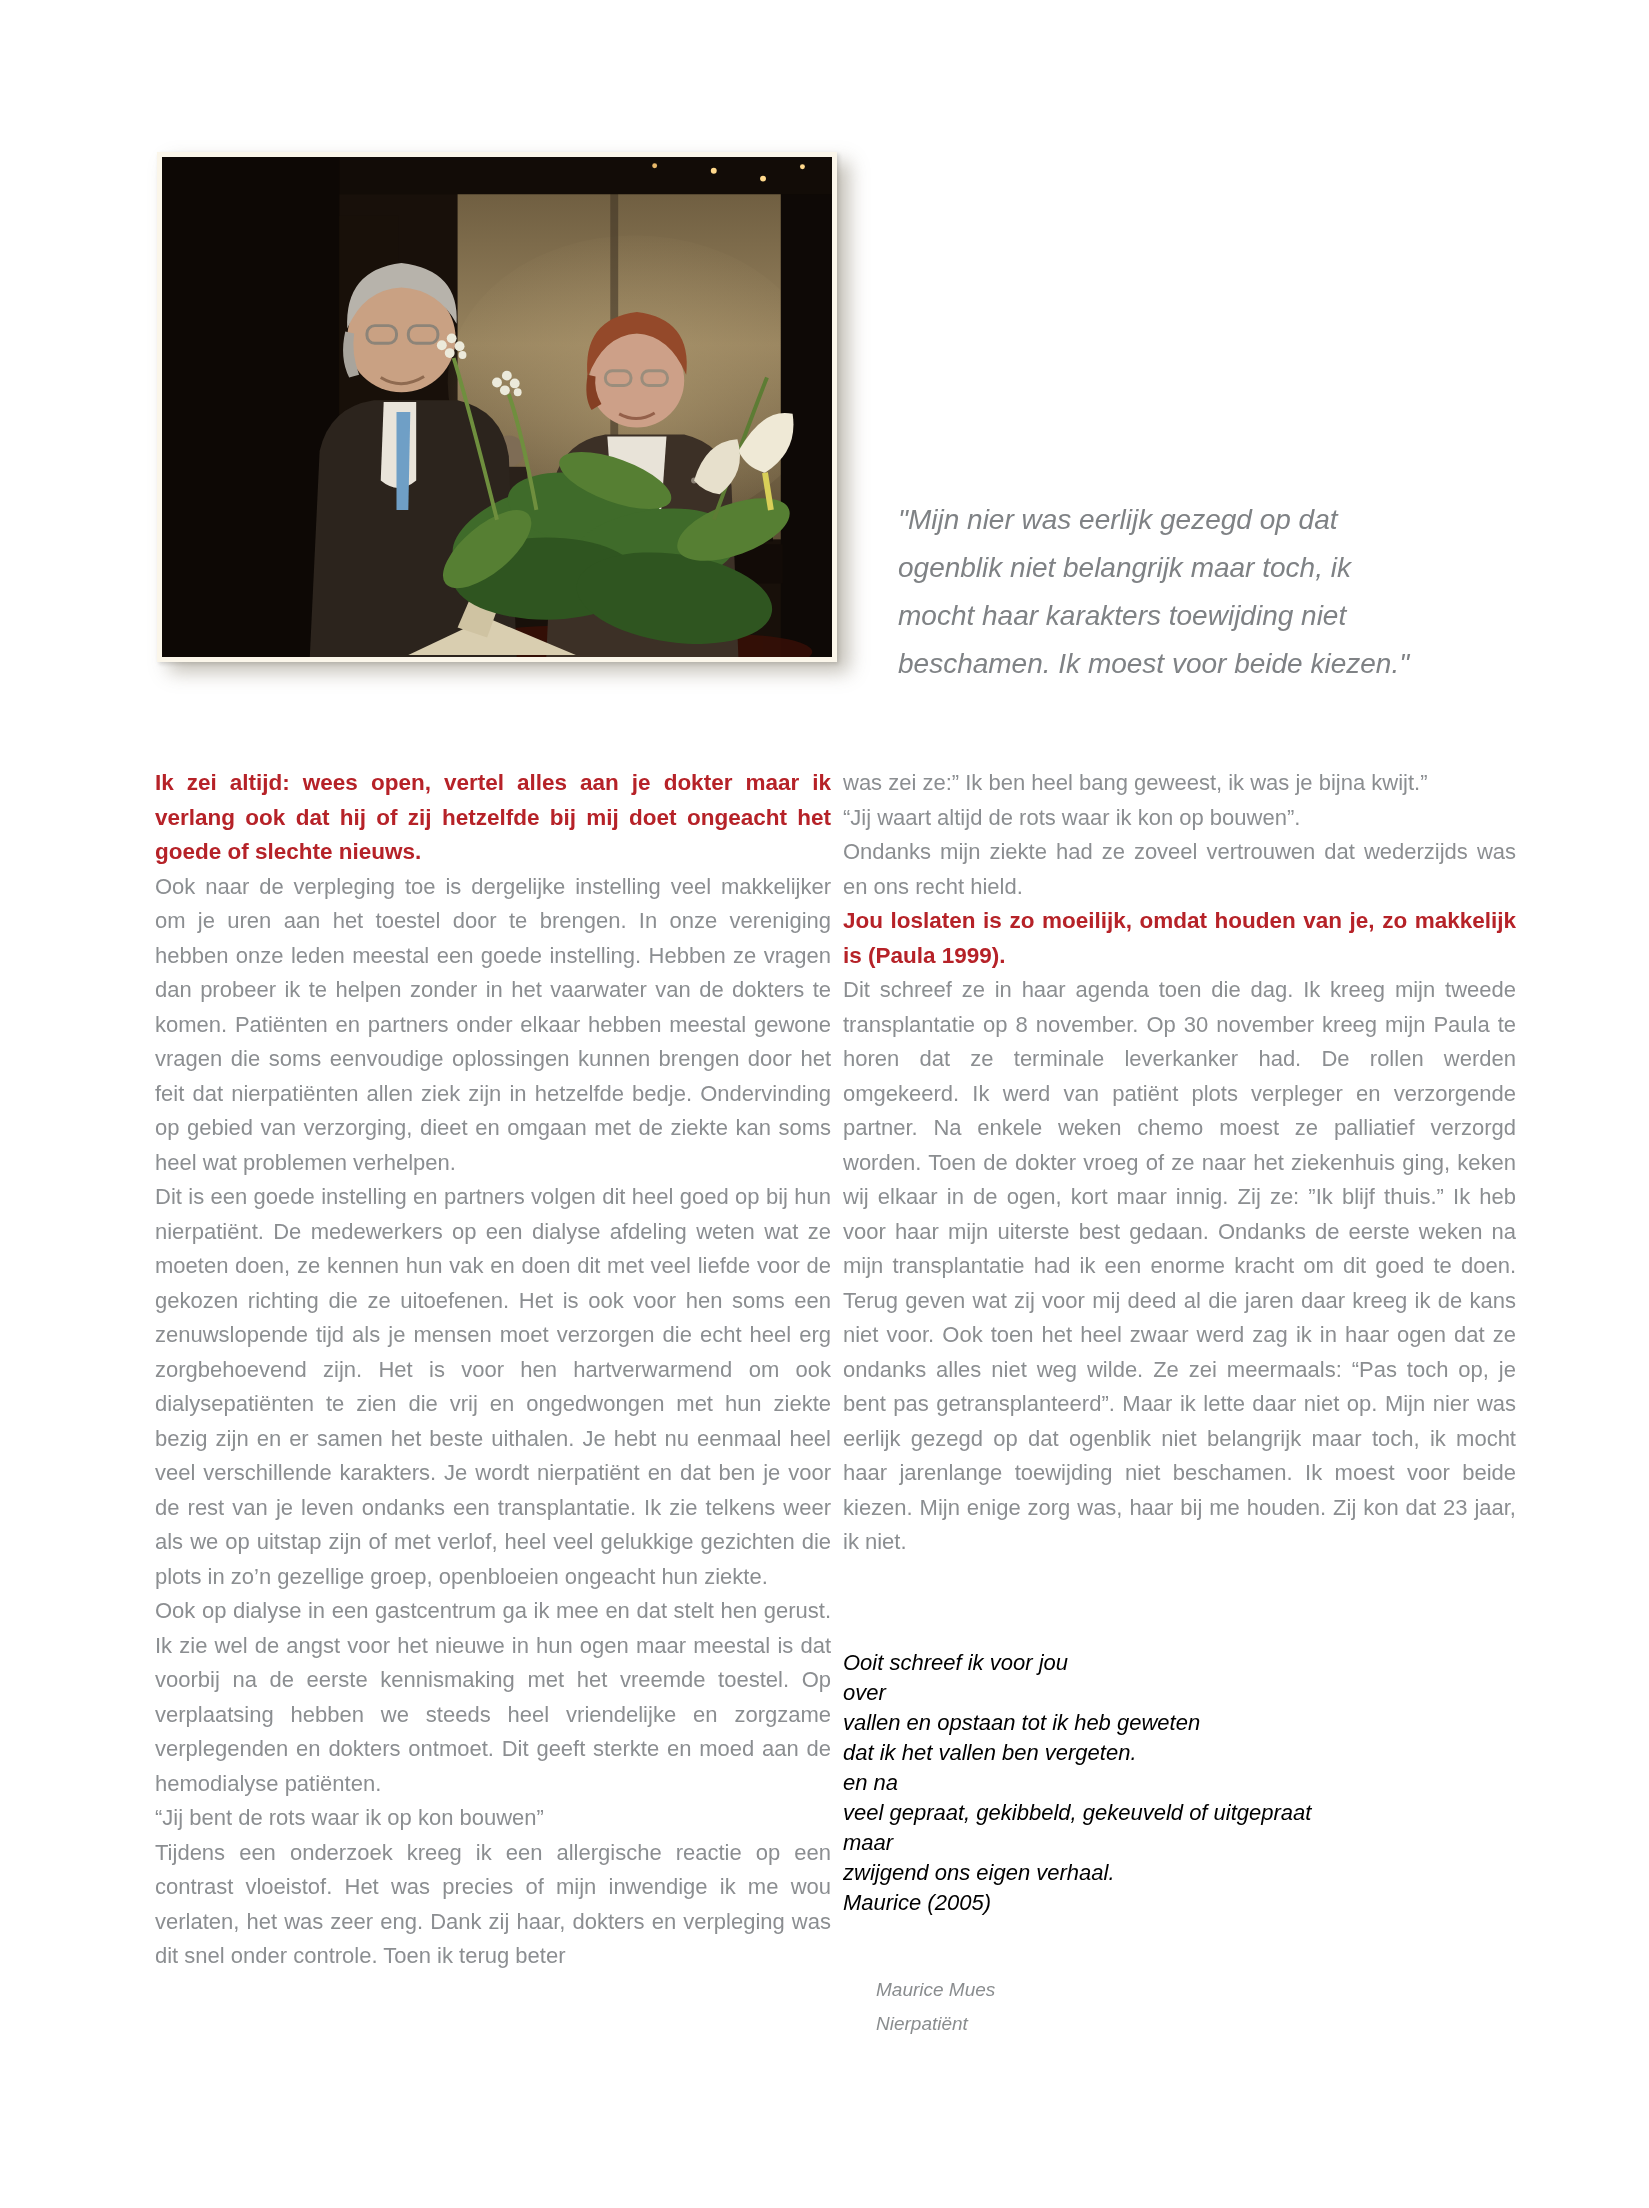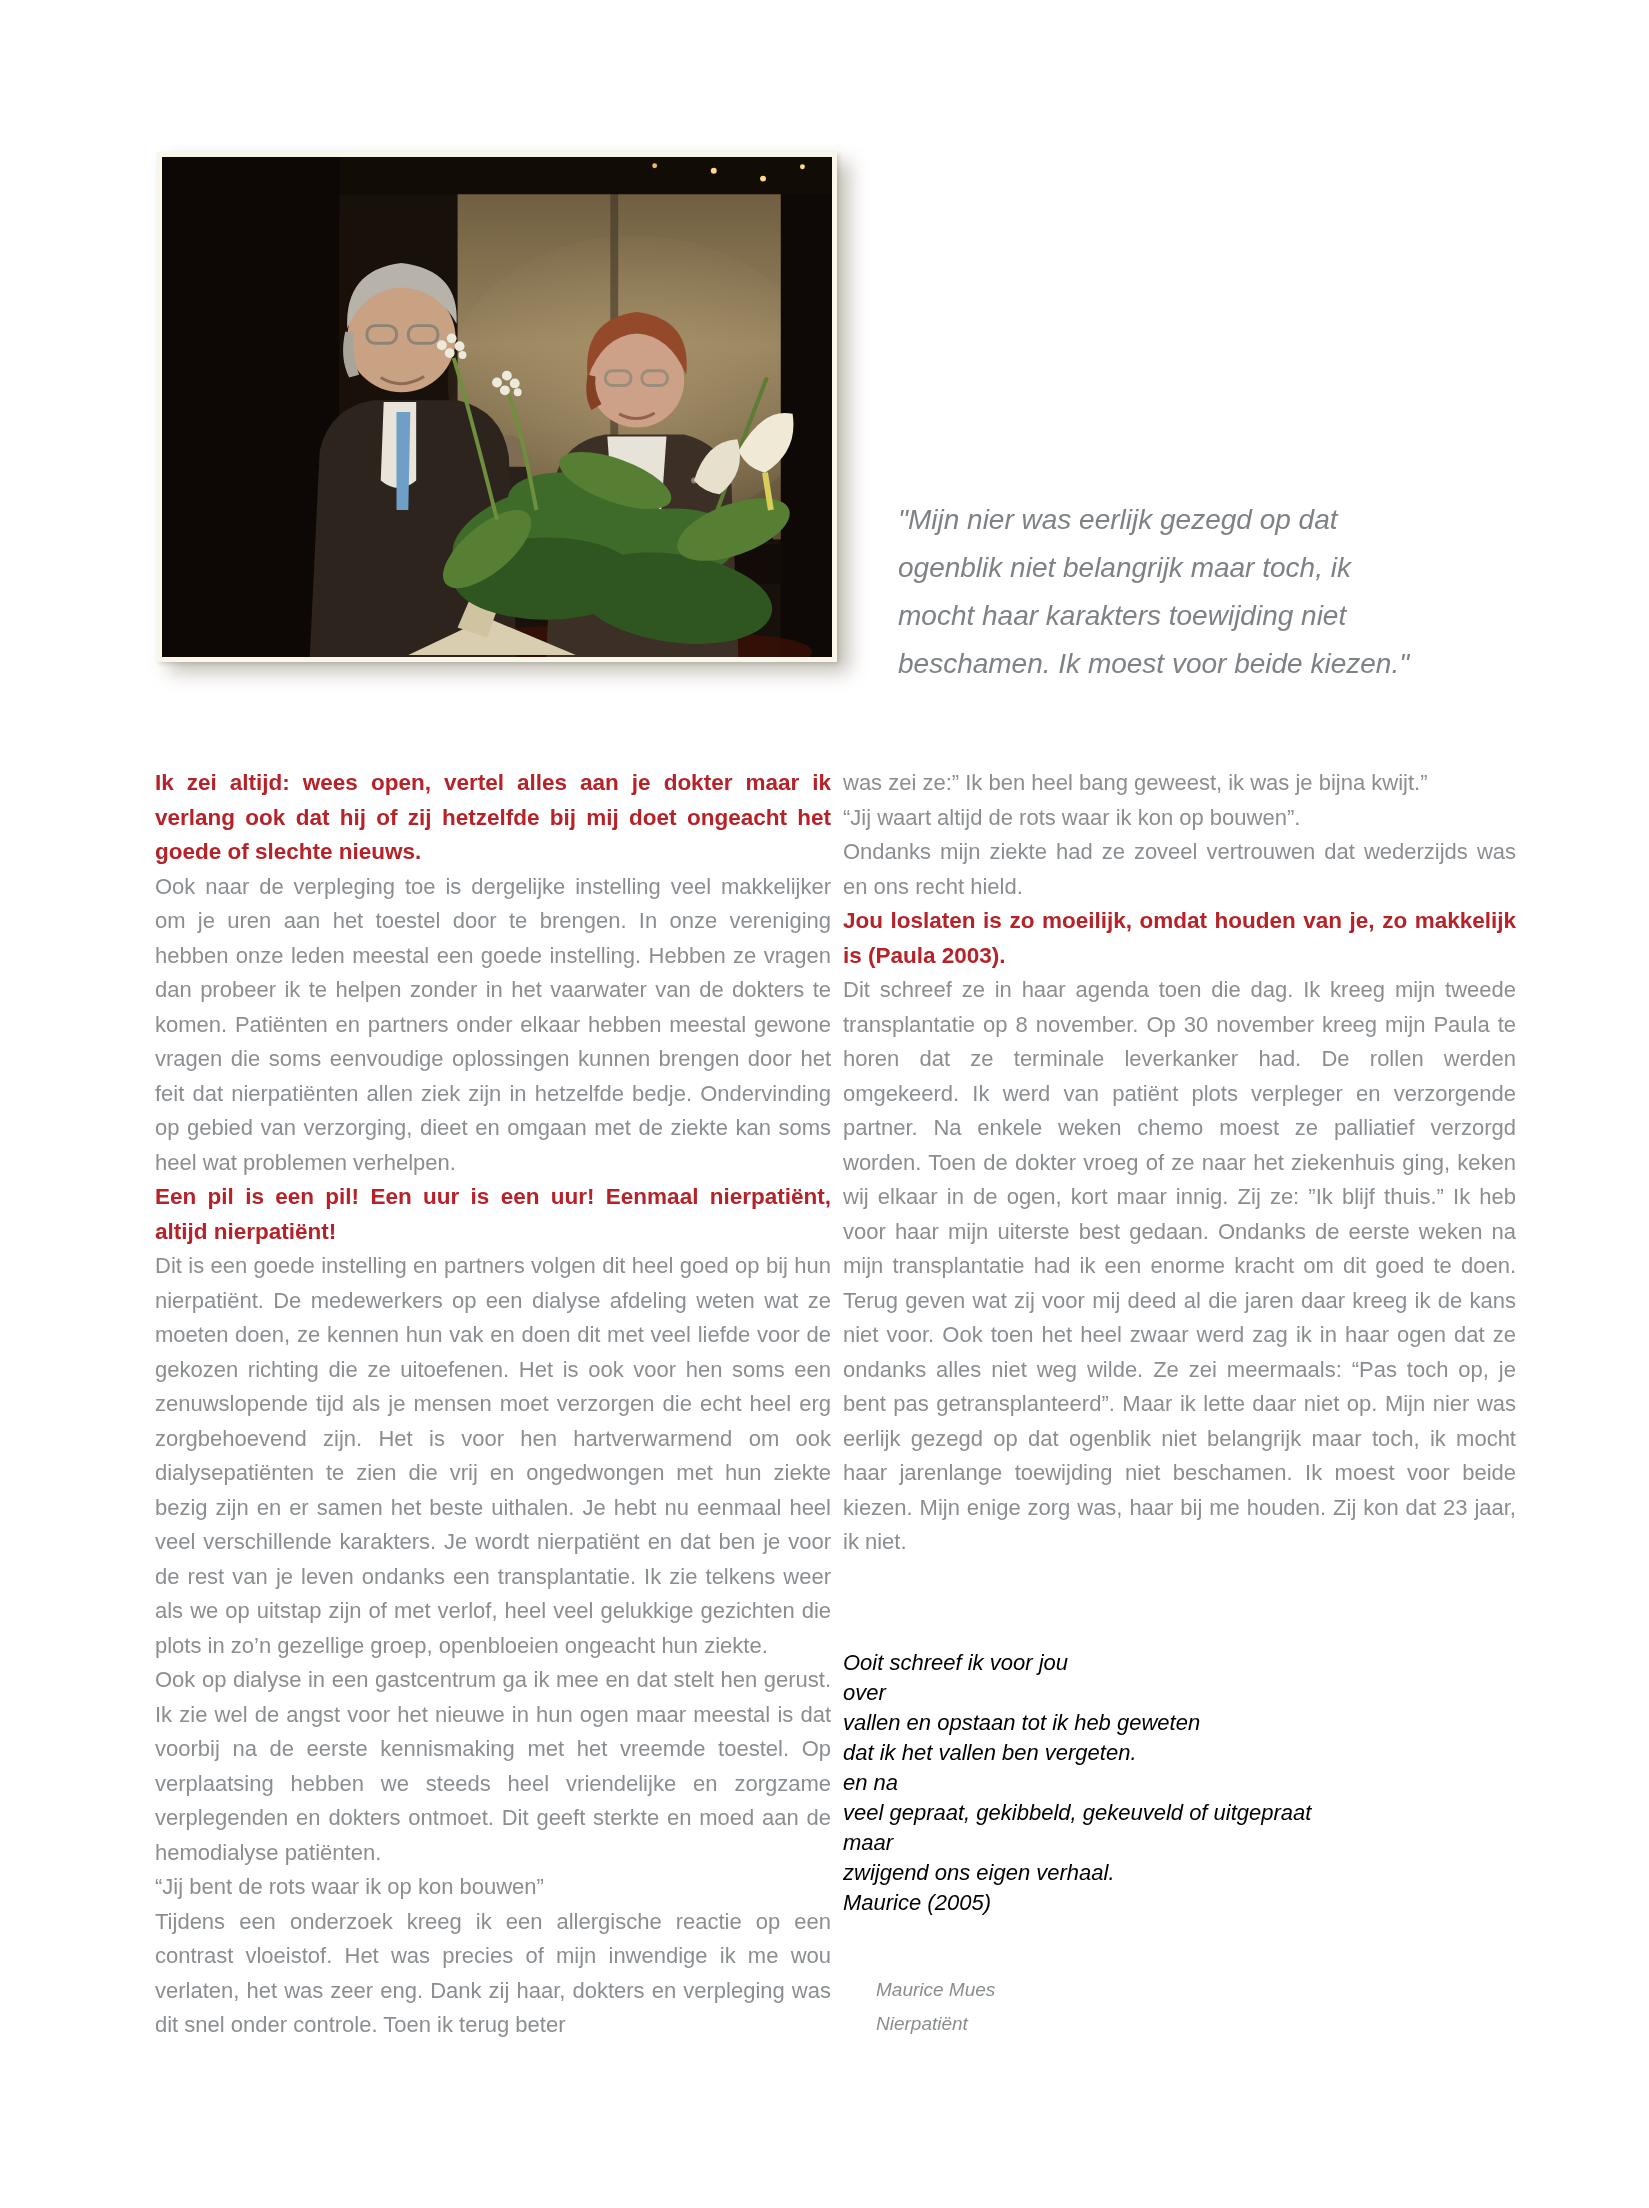--- a/index.html
+++ b/index.html
@@ -194,32 +194,31 @@
   <div class="pull-quote">
     <div>"Mijn nier was eerlijk gezegd op dat</div>
     <div>ogenblik niet belangrijk maar toch, ik</div>
     <div>mocht haar karakters toewijding niet</div>
     <div>beschamen. Ik moest voor beide kiezen."</div>
   </div>
 
   <div class="col col-left">
     <p class="red-heading">Ik zei altijd: wees open, vertel alles aan je dokter maar ik verlang ook dat hij of zij hetzelfde bij mij doet ongeacht het goede of slechte nieuws.</p>
     <p>Ook naar de verpleging toe is dergelijke instelling veel makkelijker om je uren aan het toestel door te brengen. In onze vereniging hebben onze leden meestal een goede instelling. Hebben ze vragen dan probeer ik te helpen zonder in het vaarwater van de dokters te komen. Patiënten en partners onder elkaar hebben meestal gewone vragen die soms eenvoudige oplossingen kunnen brengen door het feit dat nierpatiënten allen ziek zijn in hetzelfde bedje. Ondervinding op gebied van verzorging, dieet en omgaan met de ziekte kan soms heel wat problemen verhelpen.</p>
-    <p class="red-heading sp">Een pil is een pil! Een uur is een uur! Eenmaal nierpatiënt, altijd nierpatiënt!</p>
     <p>Dit is een goede instelling en partners volgen dit heel goed op bij hun nierpatiënt. De medewerkers op een dialyse afdeling weten wat ze moeten doen, ze kennen hun vak en doen dit met veel liefde voor de gekozen richting die ze uitoefenen. Het is ook voor hen soms een zenuwslopende tijd als je mensen moet verzorgen die echt heel erg zorgbehoevend zijn. Het is voor hen hartverwarmend om ook dialysepatiënten te zien die vrij en ongedwongen met hun ziekte bezig zijn en er samen het beste uithalen. Je hebt nu eenmaal heel veel verschillende karakters. Je wordt nierpatiënt en dat ben je voor de rest van je leven ondanks een transplantatie. Ik zie telkens weer als we op uitstap zijn of met verlof, heel veel gelukkige gezichten die plots in zo’n gezellige groep, openbloeien ongeacht hun ziekte.</p>
     <p class="sp">Ook op dialyse in een gastcentrum ga ik mee en dat stelt hen gerust. Ik zie wel de angst voor het nieuwe in hun ogen maar meestal is dat voorbij na de eerste kennismaking met het vreemde toestel. Op verplaatsing hebben we steeds heel vriendelijke en zorgzame verplegenden en dokters ontmoet. Dit geeft sterkte en moed aan de hemodialyse patiënten.</p>
     <p class="single-line">“Jij bent de rots waar ik op kon bouwen”</p>
     <p class="sp">Tijdens een onderzoek kreeg ik een allergische reactie op een contrast vloeistof. Het was precies of mijn inwendige ik me wou verlaten, het was zeer eng. Dank zij haar, dokters en verpleging was dit snel onder controle. Toen ik terug beter</p>
   </div>
 
   <div class="col col-right">
     <p class="single-line">was zei ze:” Ik ben heel bang geweest, ik was je bijna kwijt.”</p>
     <p class="single-line">“Jij waart altijd de rots waar ik kon op bouwen”.</p>
     <p>Ondanks mijn ziekte had ze zoveel vertrouwen dat wederzijds was en ons recht hield.</p>
-    <p class="red-heading sp">Jou loslaten is zo moeilijk, omdat houden van je, zo makkelijk is (Paula 2003).</p>
+    <p class="red-heading sp">Jou loslaten is zo moeilijk, omdat houden van je, zo makkelijk is (Paula 1999).</p>
     <p>Dit schreef ze in haar agenda toen die dag. Ik kreeg mijn tweede transplantatie op 8 november. Op 30 november kreeg mijn Paula te horen dat ze terminale leverkanker had. De rollen werden omgekeerd. Ik werd van patiënt plots verpleger en verzorgende partner. Na enkele weken chemo moest ze palliatief verzorgd worden. Toen de dokter vroeg of ze naar het ziekenhuis ging, keken wij elkaar in de ogen, kort maar innig. Zij ze: ”Ik blijf thuis.” Ik heb voor haar mijn uiterste best gedaan. Ondanks de eerste weken na mijn transplantatie had ik een enorme kracht om dit goed te doen. Terug geven wat zij voor mij deed al die jaren daar kreeg ik de kans niet voor. Ook toen het heel zwaar werd zag ik in haar ogen dat ze ondanks alles niet weg wilde. Ze zei meermaals: “Pas toch op, je bent pas getransplanteerd”. Maar ik lette daar niet op. Mijn nier was eerlijk gezegd op dat ogenblik niet belangrijk maar toch, ik mocht haar jarenlange toewijding niet beschamen. Ik moest voor beide kiezen. Mijn enige zorg was, haar bij me houden. Zij kon dat 23 jaar, ik niet.</p>
 
     <div class="poem">
       <div>Ooit schreef ik voor jou</div>
       <div>over</div>
       <div>vallen en opstaan tot ik heb geweten</div>
       <div>dat ik het vallen ben vergeten.</div>
       <div>en na</div>
       <div>veel gepraat, gekibbeld, gekeuveld of uitgepraat</div>
       <div>maar</div>

